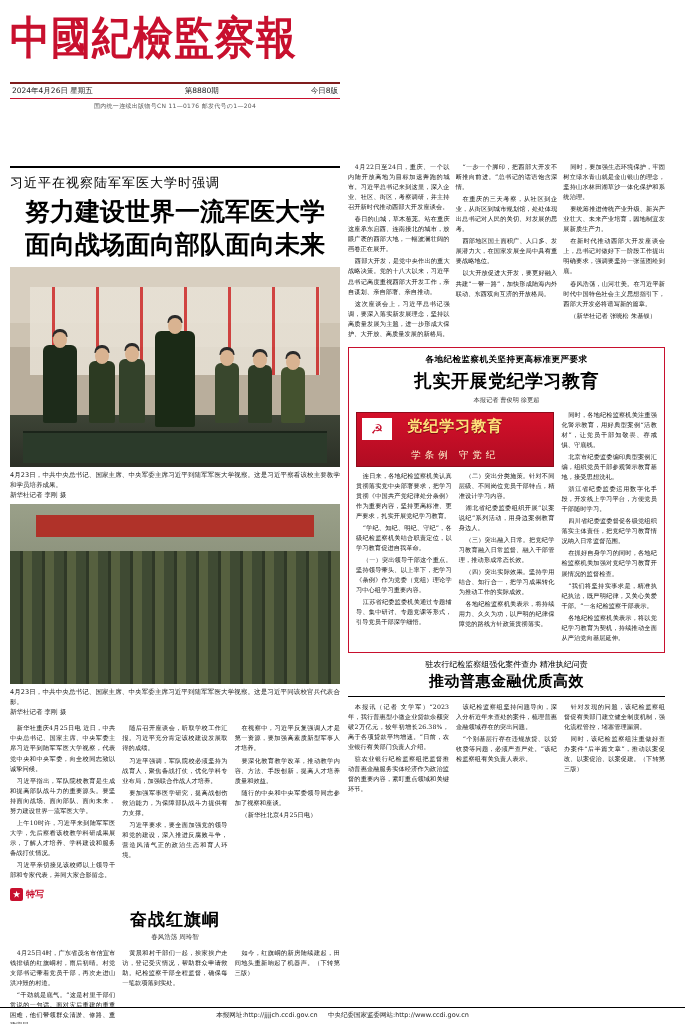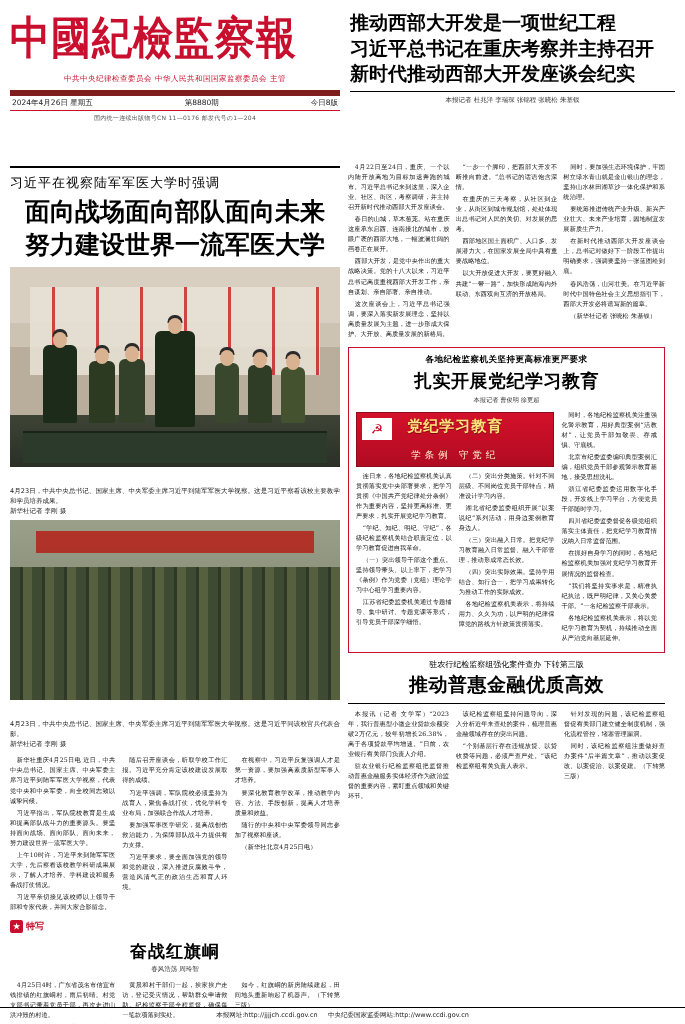--- a/index.html
+++ b/index.html
@@ -43,22 +43,22 @@
   }
   .paper-sponsor {
     margin-top: 16px;
     font-size: 7.5px;
     color: #c8102e;
     letter-spacing: 0.5px;
     text-align: center;
     white-space: nowrap;
   }
   .paper-meta {
-    margin-top: 6px;
-    border-top: 6px solid #7f1d1d;
+    margin-top: 24px;
+    border-top: 2px solid #7f1d1d;
     border-bottom: 1px solid #c8102e;
     padding: 2px 2px;
     display: flex;
     justify-content: space-between;
     font-size: 7.5px;
     color: #222;
   }
   .paper-reg {
     margin-top: 3px;
     font-size: 6px;
@@ -113,21 +113,21 @@
     position: relative;
     overflow: hidden;
     background: #6a6f58;
   }
   .photo1 { height: 200px; margin-top: 6px; }
   .photo2 { height: 180px; margin-top: 4px; }
   .caption {
     font-size: 6.5px;
     line-height: 1.55;
     color: #222;
-    margin-top: 19px;
+    margin-top: 3px;
     text-align: justify;
   }
   .caption .credit { display: block; text-align: left; }
 
   
   .cols3 { display: flex; gap: 7px; margin-top: 6px; }
   .cols3 > div { flex: 1; }
   .cols2 { display: flex; gap: 7px; margin-top: 5px; }
   .cols2 > div { flex: 1; }
   .body-txt {
@@ -210,21 +210,21 @@
   .promo .t2 {
     font-size: 9.5px; color: #fff6d0; letter-spacing: 4px; margin-top: 13px;
   }
 
   .r-head2-kicker {
     font-size: 8px; text-align: center; margin-top: 6px;
     font-family: "DejaVu Serif", "Liberation Serif", serif;
   }
   .r-head2 {
     font-family: Liberation Serif, serif;
-    font-weight: bold; font-size: 19px; text-align: center; margin-top: 2px;
+    font-weight: bold; font-size: 15px; text-align: center; margin-top: 2px;
     letter-spacing: 0.5px;
   }
 
   .footer {
     position: absolute; left: 0; right: 0; bottom: 4px;
     border-top: 1px solid #000;
     padding-top: 3px;
     text-align: center;
     font-size: 6.5px;
     color: #222;
@@ -269,47 +269,38 @@
 </style>
 </head>
 <body>
 
 <div class="page">
 
   <div class="masthead-row">
 
     <div class="masthead-left">
       <div class="paper-title">中國紀檢監察報</div>
-      <div class="paper-sponsor">中共中央纪律检查委员会  中华人民共和国国家监察委员会  主管</div>
       <div class="paper-meta">
         <span>2024年4月26日  星期五</span>
         <span>第8880期</span>
         <span>今日8版</span>
       </div>
       <div class="paper-reg">国内统一连续出版物号CN 11—0176   邮发代号の1—204</div>
     </div>
 
-    <div class="masthead-right">
-      <div class="lead-heads">
-        <div class="lead-h1">推动西部大开发是一项世纪工程</div>
-        <div class="lead-h1">习近平总书记在重庆考察并主持召开</div>
-        <div class="lead-h1">新时代推动西部大开发座谈会纪实</div>
-      </div>
-      <div class="r-byline">本报记者  杜兆洋  李瑞琛  张锦程  张晓松  朱基钗</div>
-    </div>
   </div>
 
   <div class="body-row">
 
     <div class="col-left">
       <div class="hr-thick"></div>
 
       <div class="kicker">习近平在视察陆军军医大学时强调</div>
+      <div class="mainhead">努力建设世界一流军医大学</div>
       <div class="mainhead">面向战场面向部队面向未来</div>
-      <div class="mainhead">努力建设世界一流军医大学</div>
 
       
       <div class="photo photo1">
         <div class="hallbg"></div>
         <div class="person" style="left:10%;width:34px;height:78px;background:#1d2b1a;">
             <div class="hair"></div>
             <div class="head"></div>
           </div>
         <div class="person" style="left:24%;width:26px;height:62px;background:#2c3a22;">
             <div class="hair"></div>
@@ -459,21 +450,21 @@
             <p>北京市纪委监委编印典型案例汇编，组织党员干部参观警示教育基地，接受思想洗礼。</p>
             <p>浙江省纪委监委运用数字化手段，开发线上学习平台，方便党员干部随时学习。</p>
             <p>四川省纪委监委督促各级党组织落实主体责任，把党纪学习教育情况纳入日常监督范围。</p>
             <p>在抓好自身学习的同时，各地纪检监察机关加强对党纪学习教育开展情况的监督检查。</p>
             <p>“我们将坚持实事求是，精准执纪执法，既严明纪律，又关心关爱干部。”一名纪检监察干部表示。</p>
             <p>各地纪检监察机关表示，将以党纪学习教育为契机，持续推动全面从严治党向基层延伸。</p>
           </div>
         </div>
       </div>
 
-      <div class="r-head2-kicker">驻农行纪检监察组强化案件查办  下转第三版</div>
+      <div class="r-head2-kicker">驻农行纪检监察组强化案件查办  精准执纪问责</div>
       <div class="r-head2">推动普惠金融优质高效</div>
       <div class="hr-thin"></div>
       <div class="cols3" style="margin-top:0">
         <div class="body-txt">
           <p>本报讯（记者  文学军）“2023年，我行普惠型小微企业贷款余额突破2万亿元，较年初增长26.38%，高于各项贷款平均增速。”日前，农业银行有关部门负责人介绍。</p>
           <p>驻农业银行纪检监察组把监督推动普惠金融服务实体经济作为政治监督的重要内容，紧盯重点领域和关键环节。</p>
         </div>
         <div class="body-txt">
           <p>该纪检监察组坚持问题导向，深入分析近年来查处的案件，梳理普惠金融领域存在的突出问题。</p>
           <p>“个别基层行存在违规放贷、以贷收费等问题，必须严查严处。”该纪检监察组有关负责人表示。</p>

